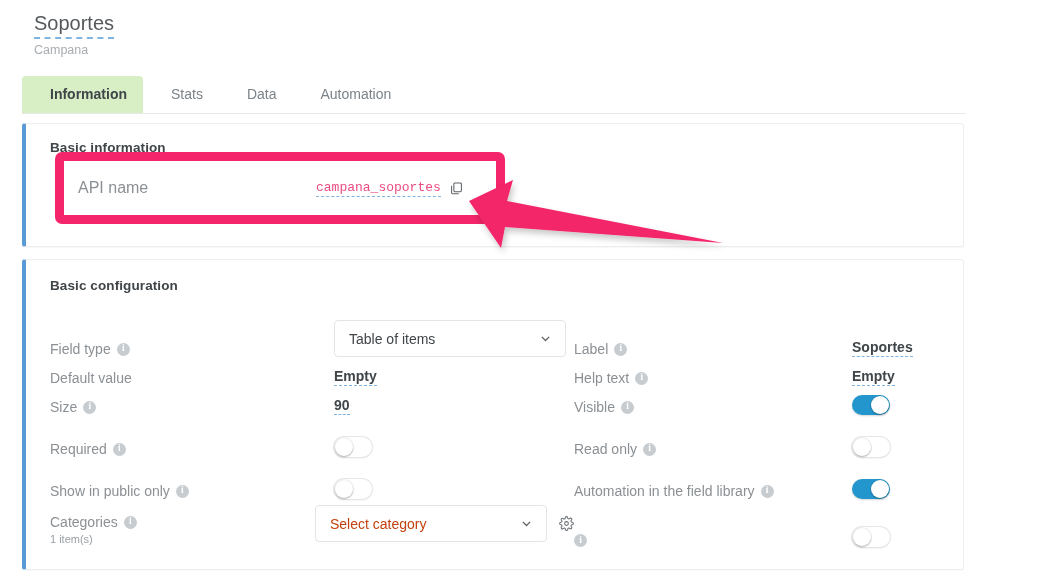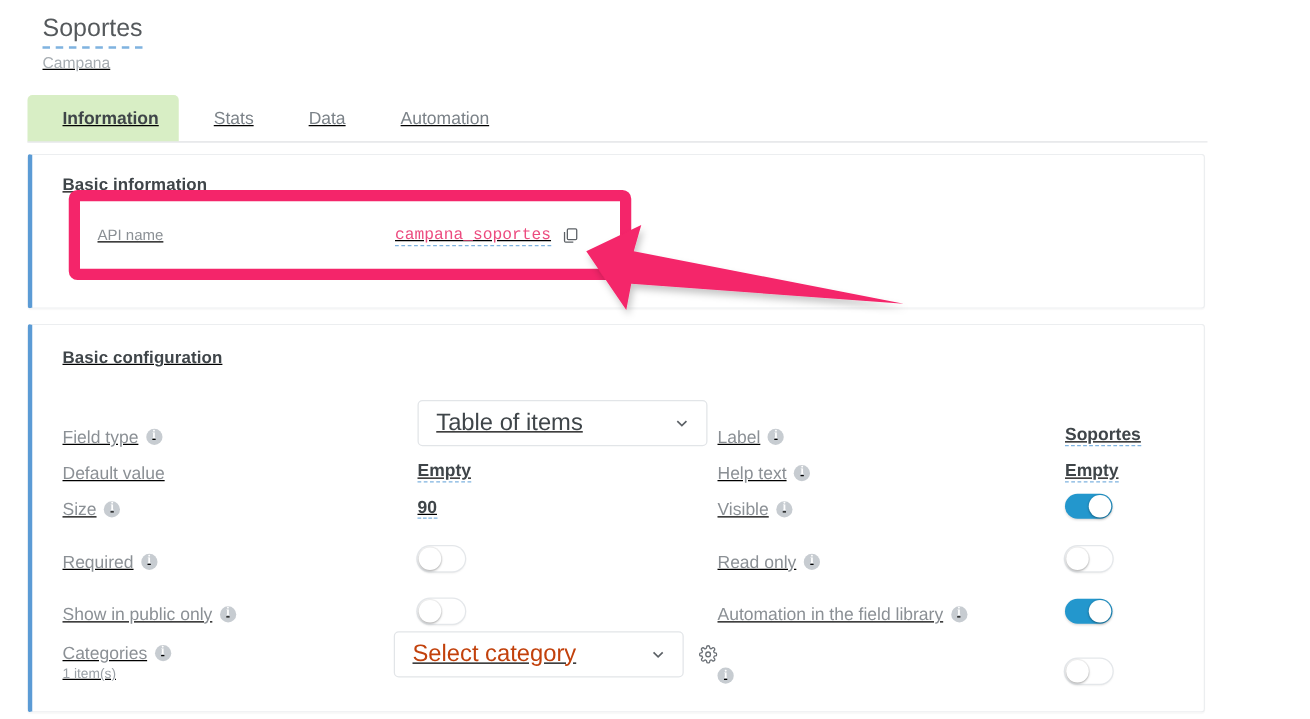--- a/index.html
+++ b/index.html
@@ -3,21 +3,21 @@
 <meta charset="utf-8">
 <style>
   * { box-sizing: border-box; }
   html, body {
     margin: 0; padding: 0;
     width: 1048px; height: 575px;
     background: #ffffff;
     font-family: "Liberation Sans", sans-serif;
     overflow: hidden;
   }
-  .page { position: relative; width: 944px; height: 575px; background: #fff; text-decoration: underline; }
+  .page { position: relative; width: 944px; height: 575px; background: #fff; }
 
   
   .header { padding: 10px 0 0 34px; }
   .title {
     font-size: 20px; color: #55595c; font-weight: 400;
     display: inline-block; line-height: 26px;
     border-bottom: 2px dashed #7fb3e0; padding-bottom: 1px;
   }
   .subtitle {
     font-size: 12.5px; color: #a7adb2; margin-top: 4px; line-height: 15px;
@@ -56,21 +56,21 @@
   .card-basic-info { margin-top: 9px; height: 124px; padding: 16px 0 0 24px; }
   .card-basic-config { margin-top: 12px; height: 311px; padding: 18px 0 0 24px; }
 
   .card-heading {
     font-size: 13.5px; font-weight: bold; color: #3f4549;
     margin-bottom: 22px; letter-spacing: 0.1px;
   }
 
   
   .api-row { display: flex; align-items: center; height: 22px; padding-left: 28px; }
-  .api-label { font-size: 12px; color: #8b9095; width: 238px; }
+  .api-label { font-size: 16px; color: #8b9095; width: 238px; }
   .api-value {
     font-family: "Liberation Mono", monospace;
     font-size: 13px; color: #ec4b7f;
     border-bottom: 1px dashed #7fb3e0; padding-bottom: 1px;
   }
   .copy-icon { margin-left: 8px; display: inline-flex; align-items: center; cursor: pointer; }
 
   
   .config-grid { display: flex; }
   .col { position: relative; }
@@ -104,21 +104,21 @@
     border-bottom: 1px dashed #7fb3e0; padding-bottom: 1px; cursor: pointer;
   }
 
   
   .select {
     width: 232px; height: 37px;
     border: 1px solid #e2e5e8; border-radius: 4px;
     background: #fff;
     display: flex; align-items: center; justify-content: space-between;
     padding: 0 13px 0 14px;
-    font-size: 19px; color: #3f4549; cursor: pointer;
+    font-size: 14px; color: #3f4549; cursor: pointer;
   }
   .select.placeholder { color: #c2410c; }
   .chev { width: 13px; height: 13px; flex: none; }
   .gear-btn { margin-left: 12px; cursor: pointer; display: inline-flex; }
 
   
   .toggle {
     width: 38px; height: 20px; border-radius: 10px;
     position: relative; cursor: pointer; flex: none;
     background: #fff;

